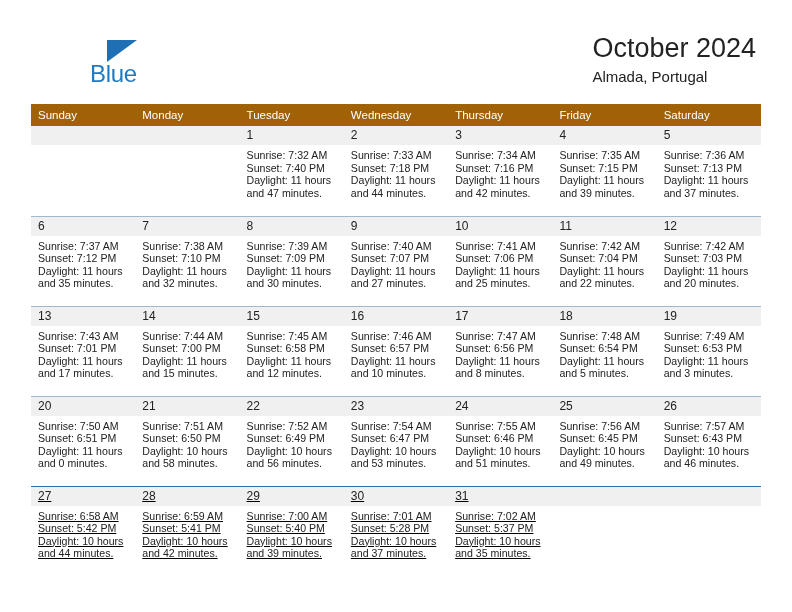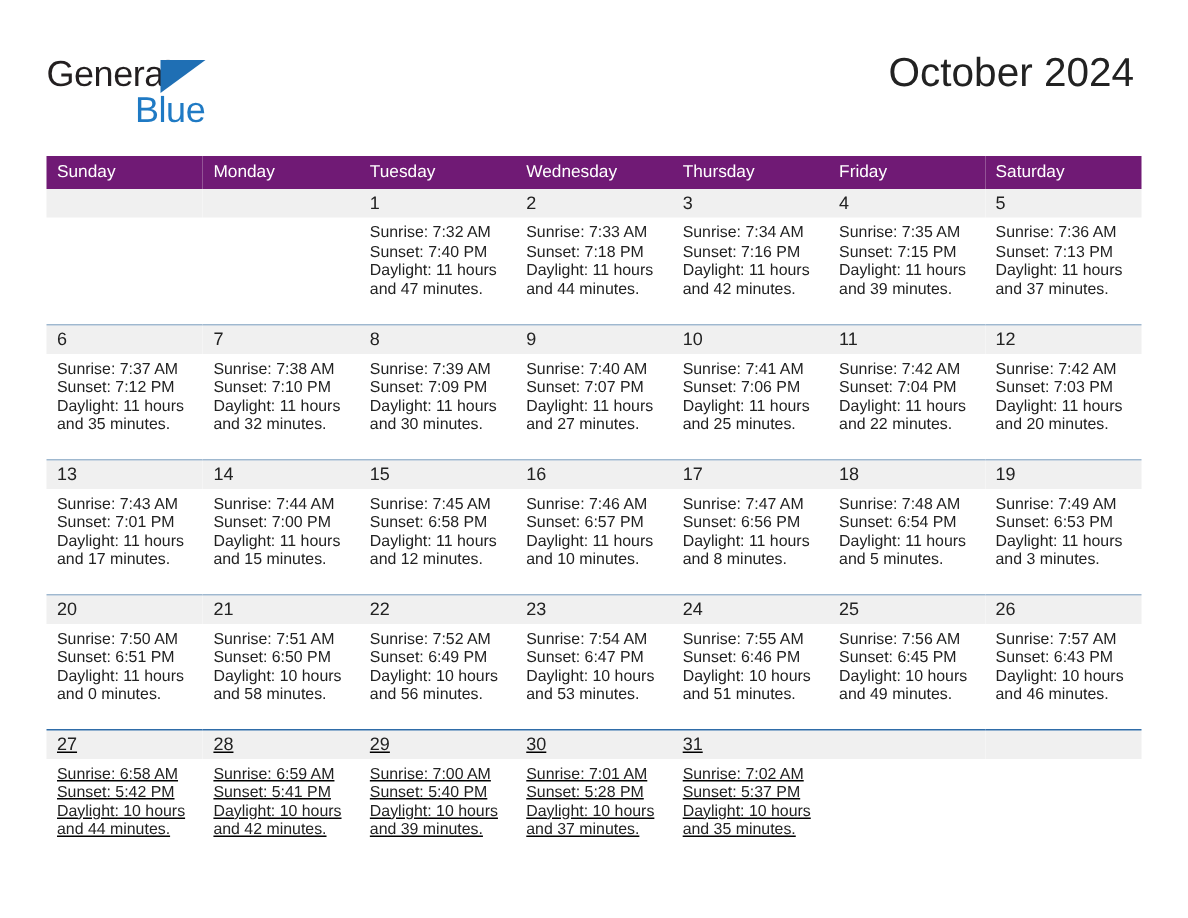--- a/index.html
+++ b/index.html
@@ -91,21 +91,21 @@
     left: 31px;
     top: 104px;
     width: 730px;
     border-collapse: collapse;
     table-layout: fixed;
   }
   .calendar th {
     background: #3573ب;
   }
   .dow-row th {
-    background: #701a75;
+    background: #a16207;
     color: #ffffff;
     font-size: 11.5px;
     font-weight: normal;
     text-align: left;
     padding: 5px 0 5px 7px;
     height: 20px;
     box-sizing: border-box;
     border: none;
   }
   .week-row td {
@@ -150,27 +150,27 @@
   }
 </style>
 </head>
 <body>
 
 <div class="page">
 
   <div class="header">
 
     <div class="logo">
-      <span class="logo-general">General</span>
       <span class="logo-tri"></span>
       <span class="logo-blue">Blue</span>
     </div>
 
     <div class="title-block">
       <div class="cal-title">October 2024</div>
+      <div class="cal-subtitle">Almada, Portugal</div>
     </div>
 
   </div>
 
   <table class="calendar">
     <thead>
       <tr class="dow-row">
         <th>Sunday</th>
         <th>Monday</th>
         <th>Tuesday</th>

